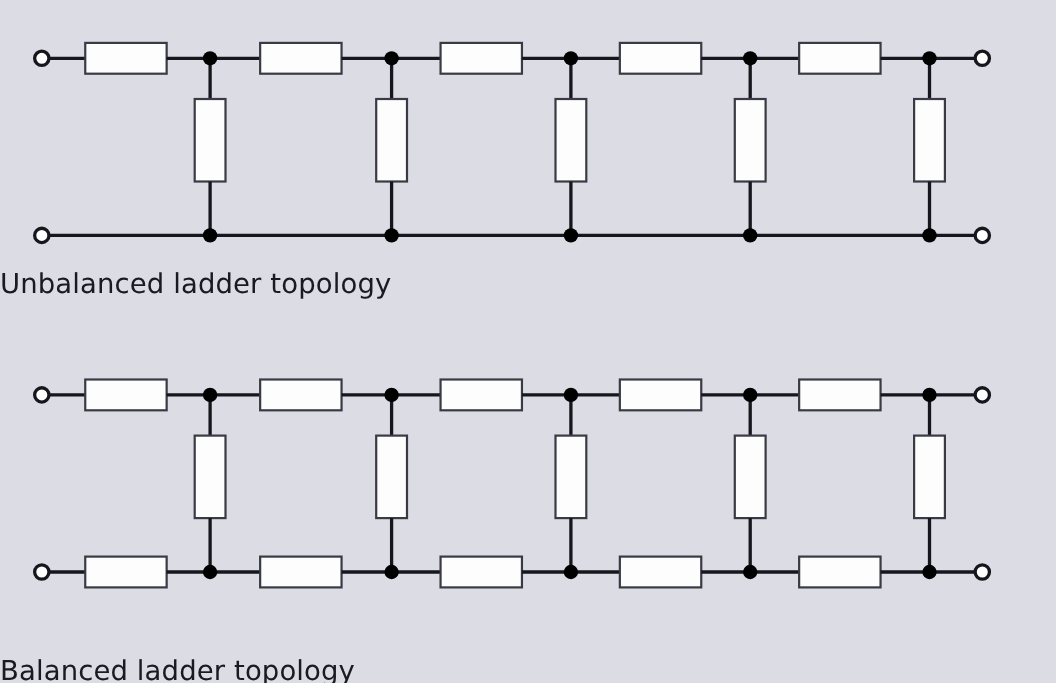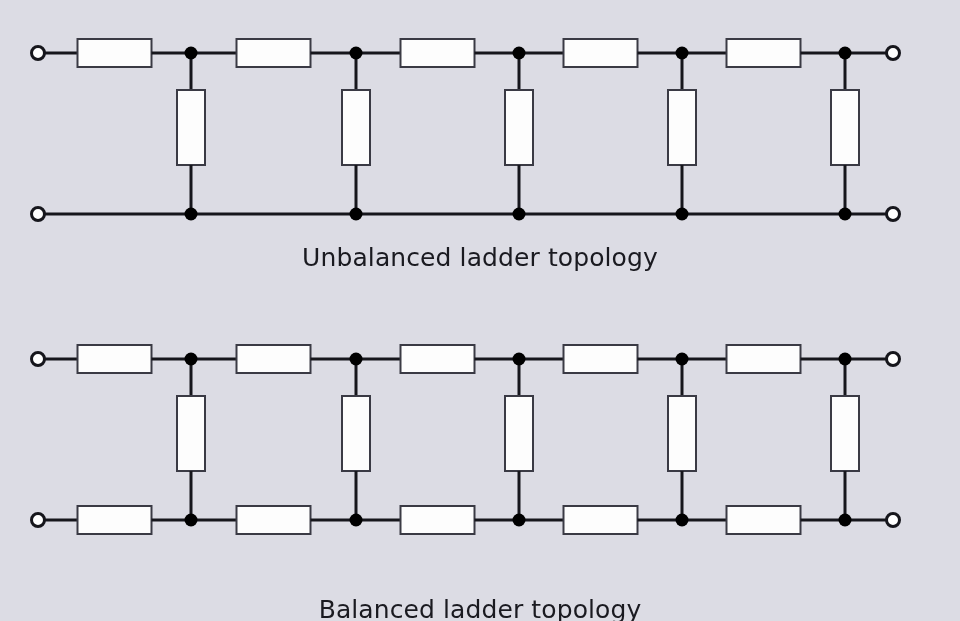--- a/index.html
+++ b/index.html
@@ -23,21 +23,20 @@
     position: absolute;
     left: 0;
     top: 0;
     width: 960px;
     height: 621px;
   }
   .caption {
     position: absolute;
     left: 0;
     width: 960px;
-    text-align: center;
     color: #1a1a20;
     font-size: 25px;
     font-weight: 400;
     letter-spacing: 0.1px;
     white-space: nowrap;
   }
   #caption-unbalanced { top: 243px; }
   #caption-balanced   { top: 595px; }
 </style>
 </head>

